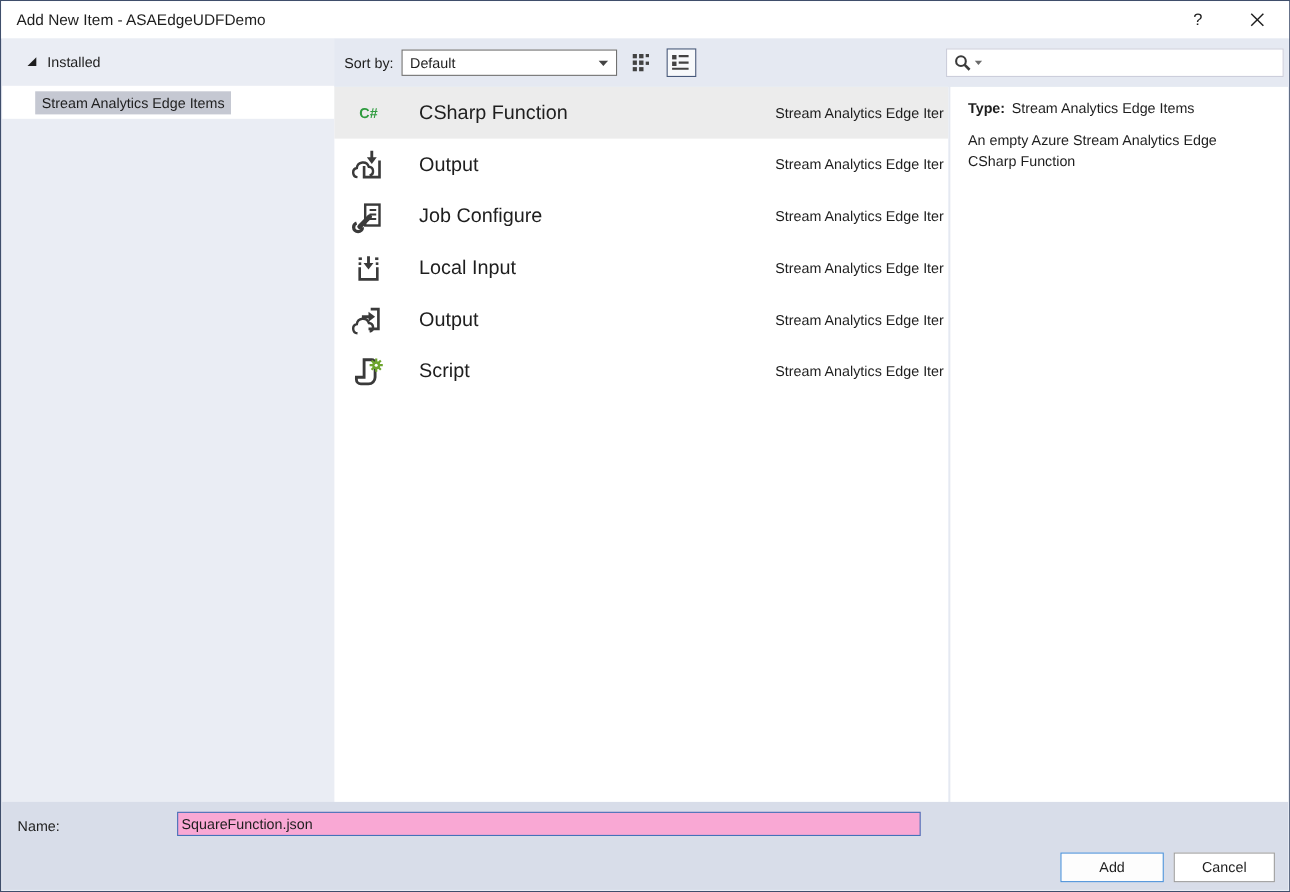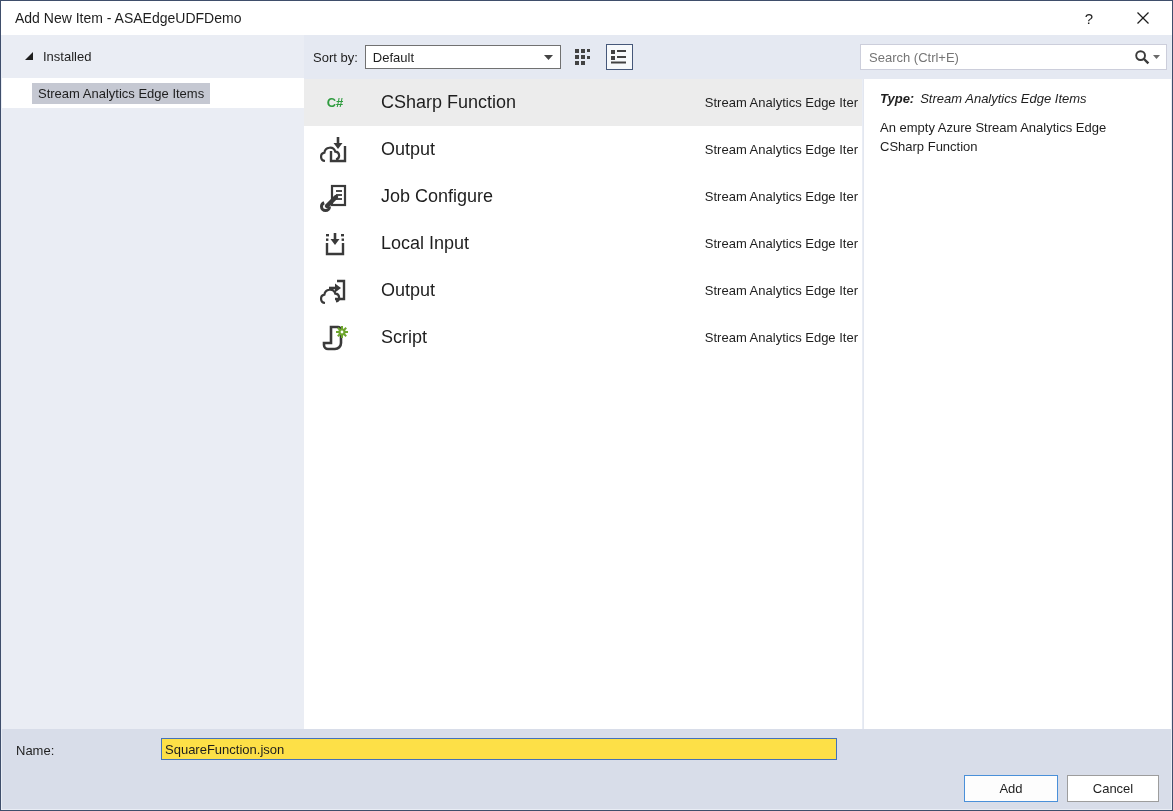--- a/index.html
+++ b/index.html
@@ -55,29 +55,29 @@
   .list{position:absolute; left:303px; top:78px; width:558px; bottom:79px; background:#FFFFFF;}
   .row{height:47px; display:flex; align-items:center; padding:0 4px 0 14px; box-sizing:border-box; overflow:hidden;}
   .row.selected{background:#ECECEC;}
   .row .iconbox{width:34px; height:34px; display:flex; align-items:center; justify-content:center; margin-right:29px; flex:none;}
   .row .label{font-size:18px; white-space:nowrap;}
   .row .type{margin-left:auto; font-size:13px; white-space:nowrap;}
   .cs-glyph{font-size:13px; font-weight:bold; color:#2E9B3E; letter-spacing:0px;}
   
   .vsep{position:absolute; left:862px; top:78px; bottom:79px; width:1px; background:#E3E7F0;}
   .info{position:absolute; left:863px; top:78px; right:1px; bottom:79px; background:#FFFFFF; padding:12px 16px; box-sizing:border-box;}
-  .info .typeline{font-size:13px;font-style:italic;}
+  .info .typeline{font-size:13px;}
   .info .typeline b{margin-right:6px;}
   .info .desc{font-size:13px; line-height:1.45; margin-top:13px; width:268px;}
   
   .footer{position:absolute; left:1px; right:1px; bottom:1px; height:80px; background:#D8DDE9;}
   .name-label{position:absolute; left:14px; top:14px; font-size:13px;}
   .name-input{
     position:absolute; left:159px; top:9px; width:676px; height:22px;
-    border:1px solid #4472B9; background:#fde047; box-sizing:border-box;
+    border:1px solid #4472B9; background:#f9a8d4; box-sizing:border-box;
     font-size:13px; font-family:"Liberation Sans", sans-serif; padding:0 3px; color:#1E1E1E; outline:none;
   }
   .btn{
     position:absolute; top:46px; height:27px; box-sizing:border-box;
     display:flex; align-items:center; justify-content:center; font-size:13px; cursor:default;
   }
   .btn-add{left:962px; width:94px; background:#FDFDFD; border:1px solid #4A90D9;}
   .btn-cancel{left:1065px; width:92px; background:#ffffff; border:1px solid #9D9D9D;}
   svg{display:block;}
 </style>
@@ -139,21 +139,20 @@
     <span class="view-btn active">
       <svg width="18" height="16" viewBox="0 0 18 16">
         <rect x="1" y="1" width="4" height="4" fill="#424242"></rect>
           <line x1="7" y1="2" x2="16" y2="2" stroke="#424242" stroke-width="2"></line>
         <rect x="1" y="7" width="4" height="4" fill="#424242"></rect>
           <line x1="7" y1="8" x2="16" y2="8" stroke="#424242" stroke-width="2"></line>
         <line x1="1" y1="13.5" x2="16" y2="13.5" stroke="#424242" stroke-width="2"></line>
       </svg>
     </span>
     <div class="searchbox">
-      <input type="text" placeholder="Search (Ctrl+E)" style="">
       <span class="mag">
         <svg width="16" height="16" viewBox="0 0 16 16">
           <circle cx="6.6" cy="6.6" r="4.4" fill="none" stroke="#3A3A3A" stroke-width="1.9"></circle>
           <line x1="10" y1="10" x2="14.4" y2="14.4" stroke="#3A3A3A" stroke-width="2.4"></line>
         </svg>
         <svg width="7" height="4" viewBox="0 0 7 4">
             <polygon points="0,0 7,0 3.5,4" fill="#6A6A6A"></polygon>
           </svg>
       </span>
     </div>

